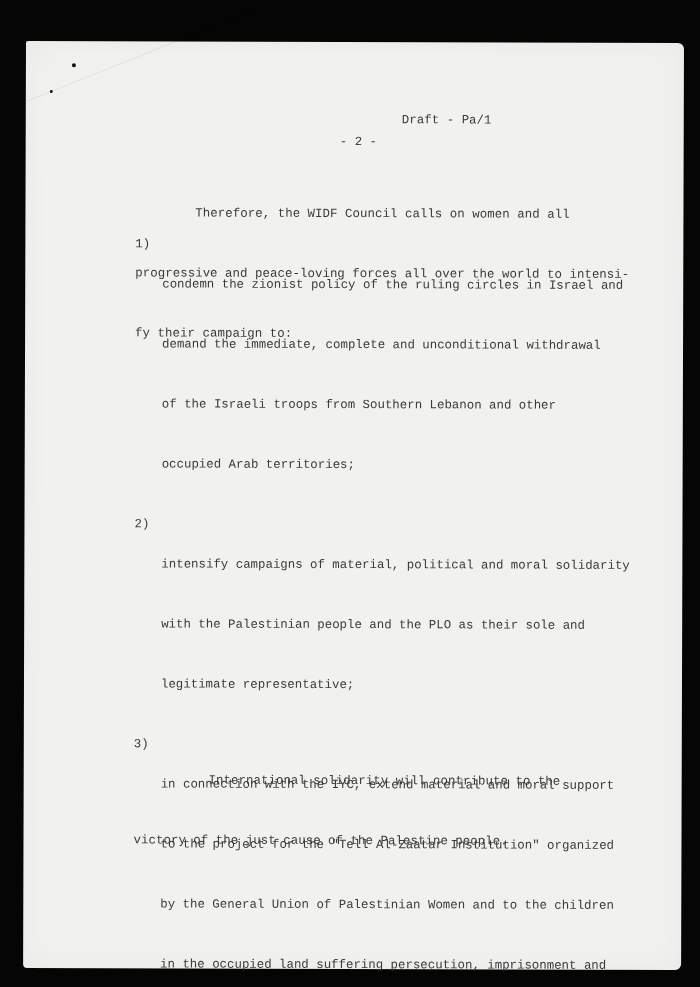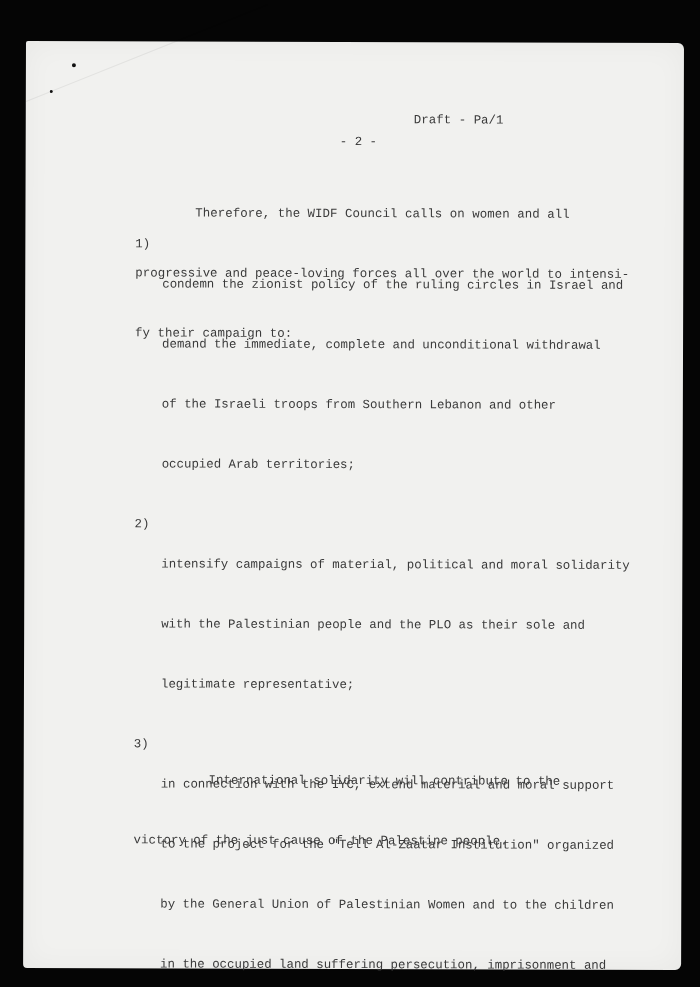--- a/index.html
+++ b/index.html
@@ -41,21 +41,21 @@
   }
   .typed {
     position: absolute;
     font-family: "Liberation Mono", "DejaVu Sans Mono", monospace;
     font-size: 12.4px;
     color: #3a3a3a;
     letter-spacing: 0.05px;
     white-space: pre;
     line-height: 20px;
   }
-  .header-ref { left: 388px; top: 68px; }
+  .header-ref { left: 376px; top: 68px; }
   .page-num   { left: 314px; top: 90px; }
   .intro      { left: 110px; top: 122px; }
   .list       { position: absolute; left: 110px; top: 193px; }
   .item { position: relative; margin-bottom: 0; }
   .item-num {
     position: absolute;
     left: 0;
     top: 0;
     font-family: "Liberation Mono", "DejaVu Sans Mono", monospace;
     font-size: 12.4px;

